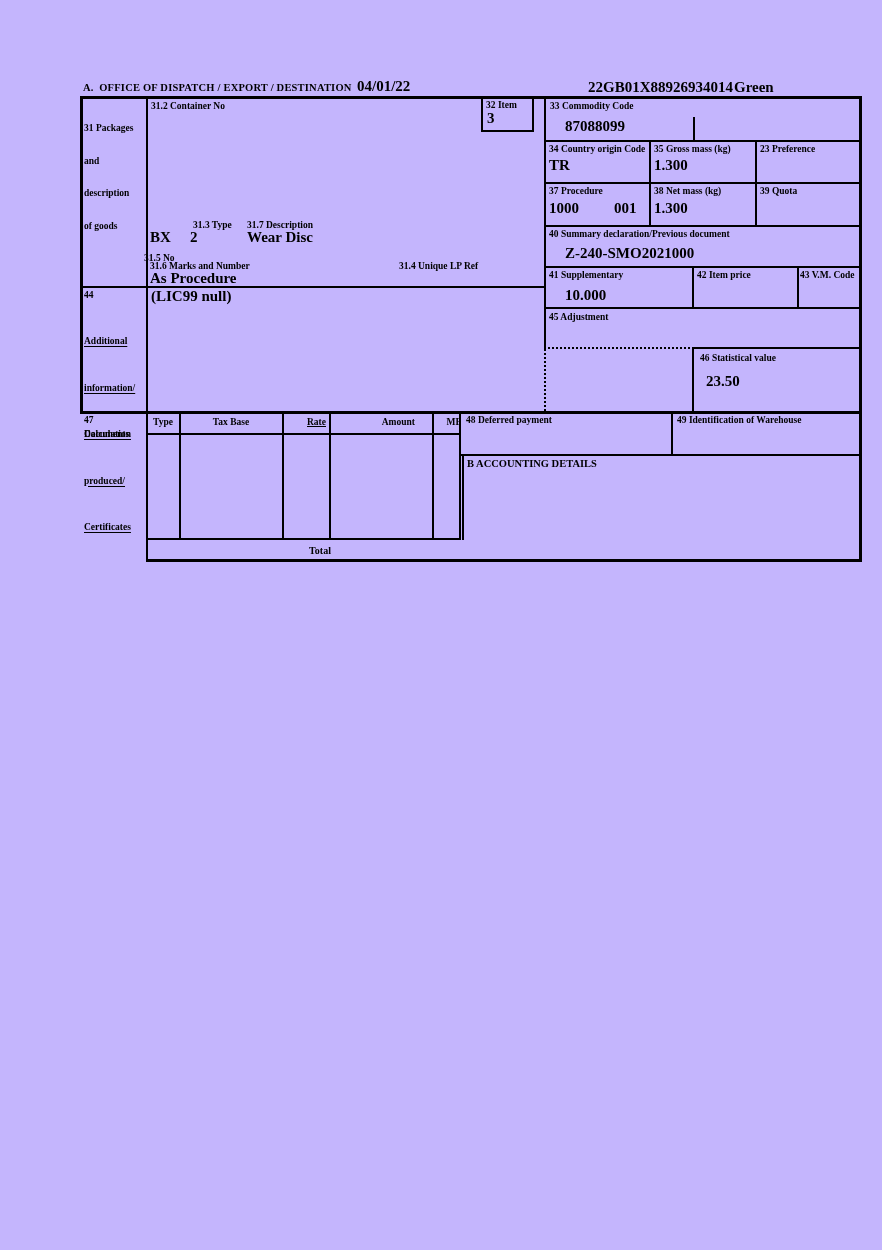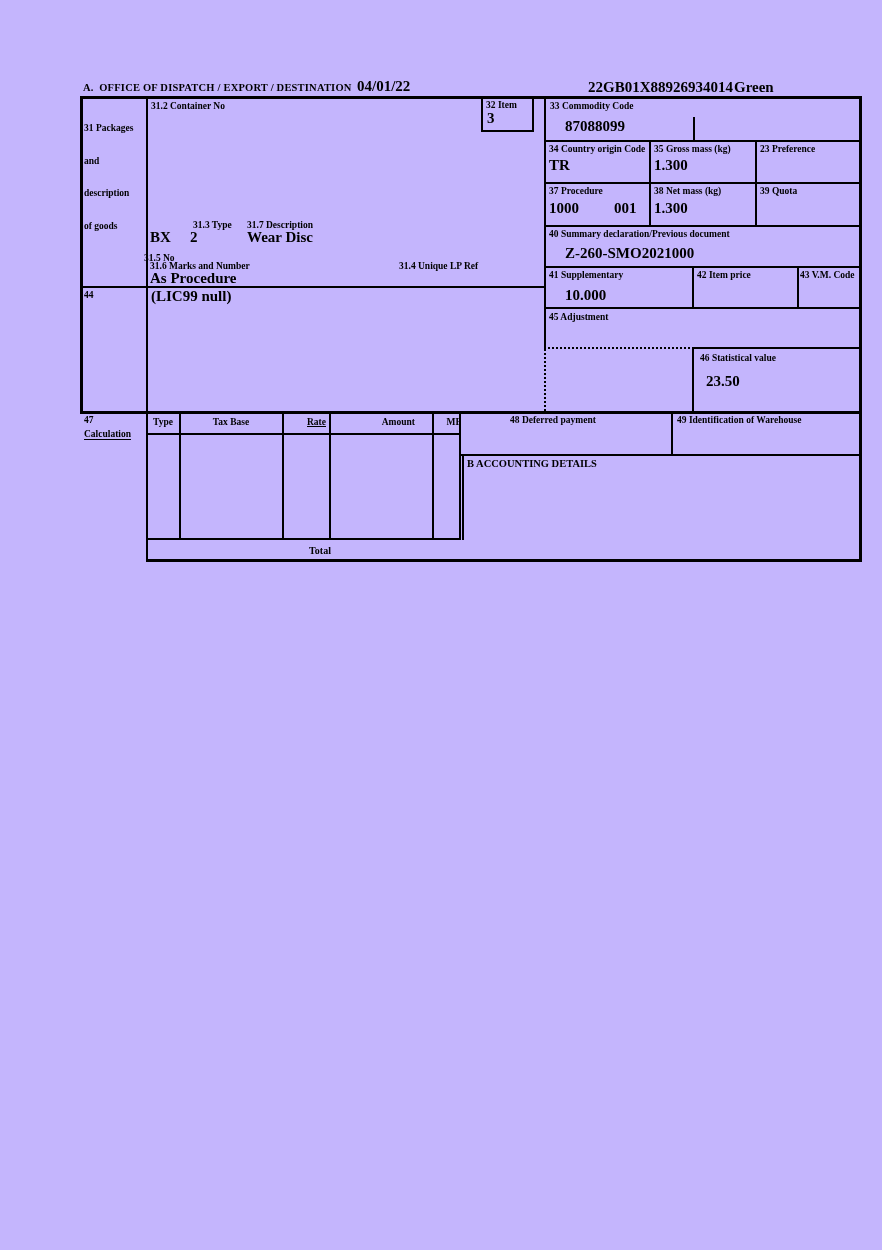--- a/index.html
+++ b/index.html
@@ -98,43 +98,50 @@
   <div class="lbl" style="left:760px;top:144px;">23 Preference</div>
 
   <div class="lbl" style="left:549px;top:186px;">37 Procedure</div>
   <div class="val" style="left:549px;top:201px;">1000</div>
   <div class="val" style="left:614px;top:201px;">001</div>
   <div class="lbl" style="left:654px;top:186px;">38 Net mass (kg)</div>
   <div class="val" style="left:654px;top:201px;">1.300</div>
   <div class="lbl" style="left:760px;top:186px;">39 Quota</div>
 
   <div class="lbl" style="left:549px;top:229px;">40 Summary declaration/Previous document</div>
-  <div class="val" style="left:565px;top:246px;">Z-260-SMO2021000</div>
+  <div class="val" style="left:565px;top:246px;">Z-240-SMO2021000</div>
 
   <div class="lbl" style="left:549px;top:270px;">41 Supplementary</div>
   <div class="val" style="left:565px;top:288px;">10.000</div>
   <div class="lbl" style="left:697px;top:270px;">42 Item price</div>
   <div class="lbl" style="left:800px;top:270px;">43 V.M. Code</div>
 
   <div class="lbl" style="left:549px;top:312px;">45 Adjustment</div>
 
   <div class="lbl" style="left:700px;top:353px;">46 Statistical value</div>
   <div class="val" style="left:706px;top:374px;">23.50</div>
 
   <div class="lbl" style="left:84px;top:290px;">44</div>
+  <div class="lbl" style="left:84px;top:303px;width:62px;line-height:15.5px;">
+    <div class="u">Additional</div>
+    <div class="u">information/</div>
+    <div class="u">Documents</div>
+    <div class="u">produced/</div>
+    <div class="u">Certificates</div>
+  </div>
   <div class="val" style="left:151px;top:289px;">(LIC99 null)</div>
 
   <div class="lbl" style="left:84px;top:415px;">47</div>
   <div class="lbl u" style="left:84px;top:429px;">Calculation</div>
 
   <div class="lbl ctr" style="left:146px;top:417px;width:34px;">Type</div>
   <div class="lbl ctr" style="left:179px;top:417px;width:104px;">Tax Base</div>
   <div class="lbl rgt" style="left:282px;top:417px;width:44px;text-decoration:underline;">Rate</div>
   <div class="lbl rgt" style="left:329px;top:417px;width:86px;">Amount</div>
   <div class="lbl ctr" style="left:432px;top:417px;width:44px;">MP</div>
 
   <div class="lbl ctr" style="left:240px;top:545px;width:160px;font-size:10px;">Total</div>
 
-  <div class="lbl" style="left:466px;top:415px;margin-left:44px;">48 Deferred payment</div>
+  <div class="lbl" style="left:466px;top:415px;">48 Deferred payment</div>
   <div class="lbl" style="left:677px;top:415px;text-align:center;">49 Identification of Warehouse</div>
   <div class="lbl" style="left:467px;top:458px;font-size:10.5px;">B ACCOUNTING DETAILS</div>
 
 </div>
 
 </body></html>

